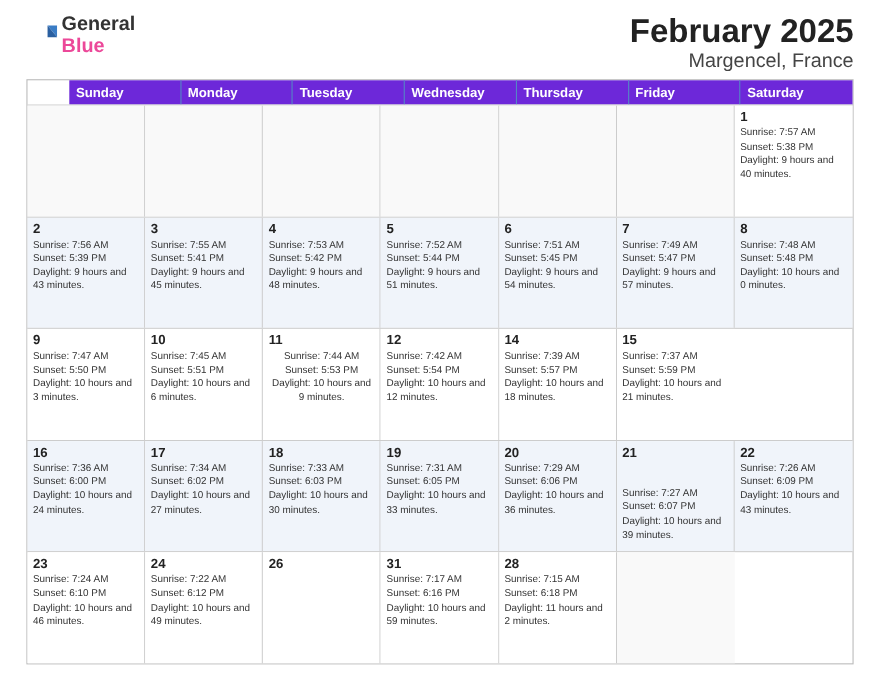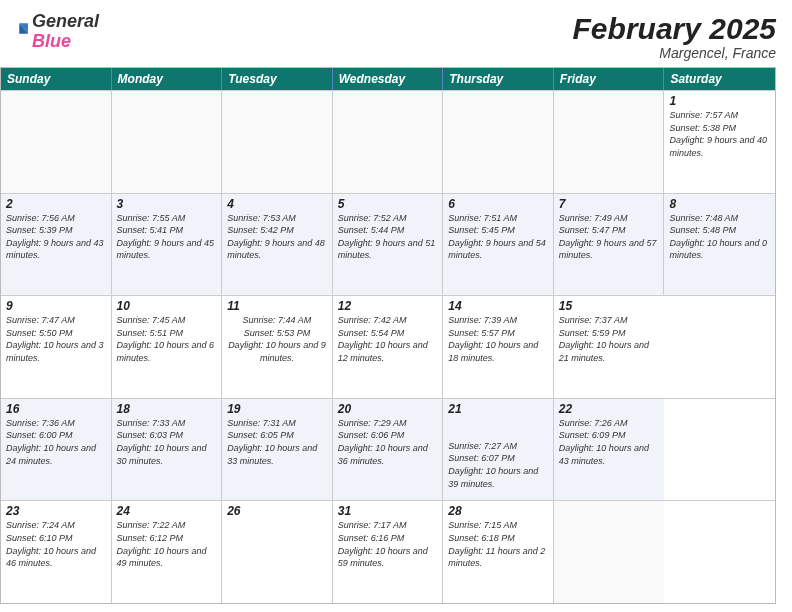--- a/index.html
+++ b/index.html
@@ -6,24 +6,23 @@
     body {
       font-family: Arial, sans-serif;
       background: #fff;
       width: 792px;
       height: 612px;
       overflow: hidden;
     }
     .page {
       width: 792px;
       height: 612px;
-      padding: 12px 16px 8px 0;
+      padding: 12px 16px 8px 24px;
       display: flex;
       flex-direction: column;
-      font-style: italic;
     }
     .header {
       display: flex;
       align-items: flex-start;
       justify-content: space-between;
       margin-bottom: 6px;
     }
     .logo {
       display: flex;
       align-items: center;
@@ -43,33 +42,34 @@
     .title-block {
       text-align: right;
     }
     .calendar-title {
       font-size: 30px;
       font-weight: bold;
       color: #222;
       line-height: 1.1;
     }
     .calendar-subtitle {
-      font-size: 14px;
+      font-size: 18px;
       color: #444;
     }
     .calendar {
       flex: 1;
       display: flex;
       flex-direction: column;
       border: 1px solid #bbb;
     }
     .cal-header-row {
       display: grid;
       grid-template-columns: repeat(7, 1fr);
-      background: #0f766e;
+      background: #6d28d9;
+      margin-left: 38px;
     }
     .cal-header-cell {
       color: #fff;
       font-size: 12px;
       font-weight: bold;
       padding: 4px 6px;
       border-right: 1px solid #5585c5;
     }
     .cal-header-cell:last-child { border-right: none; }
     .cal-body {
@@ -240,20 +240,26 @@
           </div>
         </div>
         <div class="cal-row">
           <div class="cal-cell alt-row">
             <div class="day-num">16</div>
             <div class="day-info" style="white-space: pre-line;">Sunrise: 7:36 AM
 Sunset: 6:00 PM
 Daylight: 10 hours and 24 minutes.</div>
           </div>
           <div class="cal-cell alt-row">
+            <div class="day-num">17</div>
+            <div class="day-info" style="white-space: pre-line;">Sunrise: 7:34 AM
+Sunset: 6:02 PM
+Daylight: 10 hours and 27 minutes.</div>
+          </div>
+          <div class="cal-cell alt-row">
             <div class="day-num">18</div>
             <div class="day-info" style="white-space: pre-line;">Sunrise: 7:33 AM
 Sunset: 6:03 PM
 Daylight: 10 hours and 30 minutes.</div>
           </div>
           <div class="cal-cell alt-row">
             <div class="day-num">19</div>
             <div class="day-info" style="white-space: pre-line;">Sunrise: 7:31 AM
 Sunset: 6:05 PM
 Daylight: 10 hours and 33 minutes.</div>

